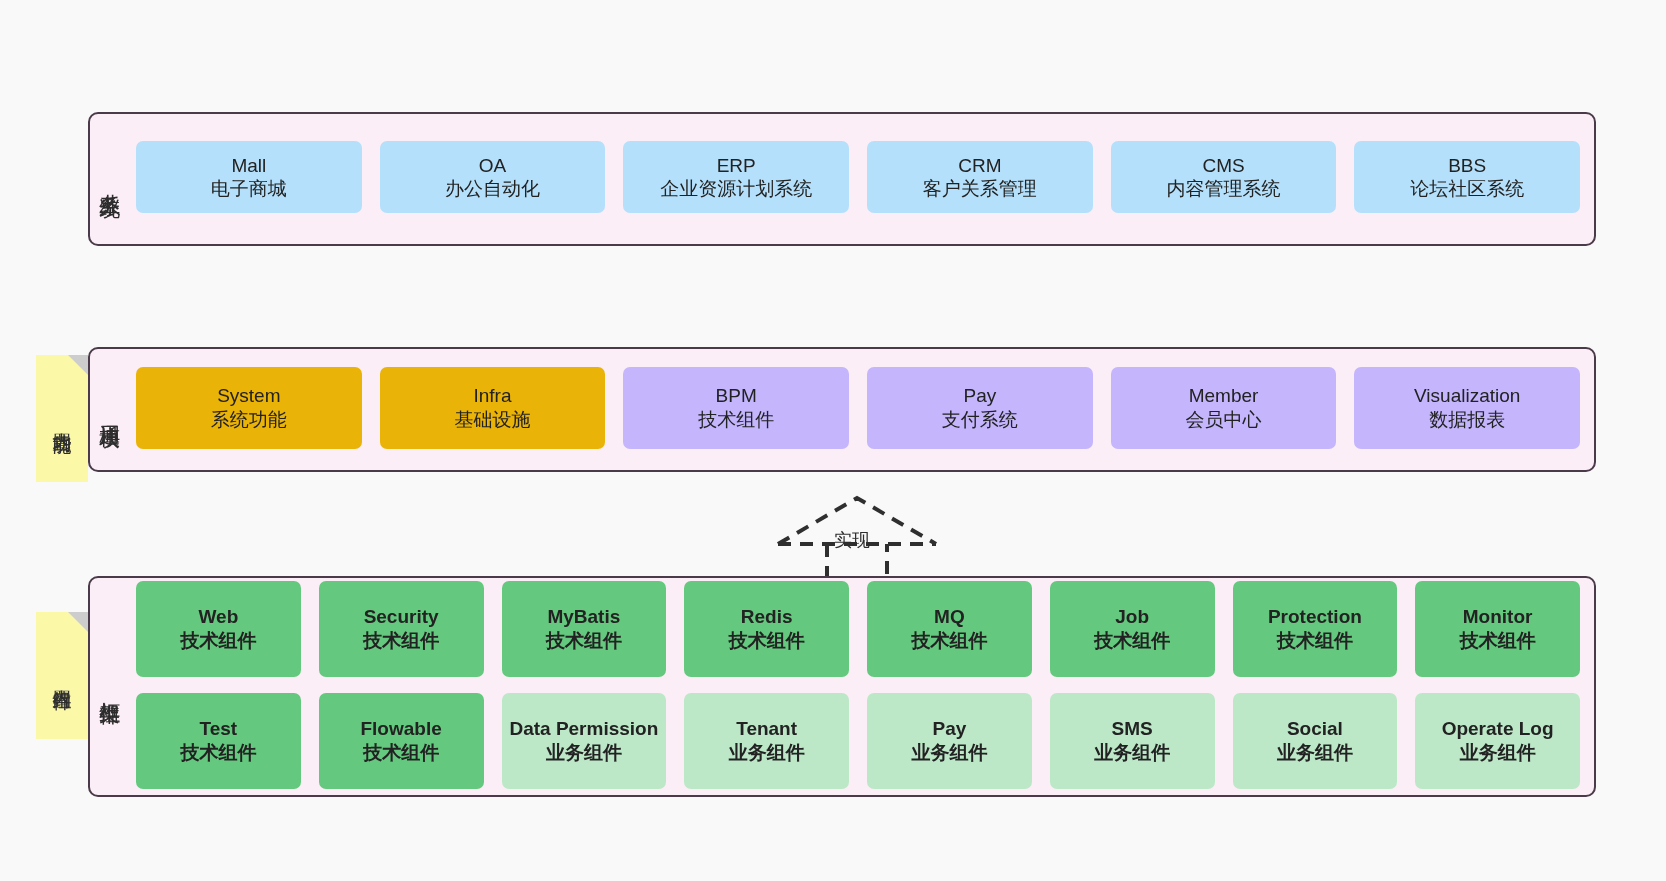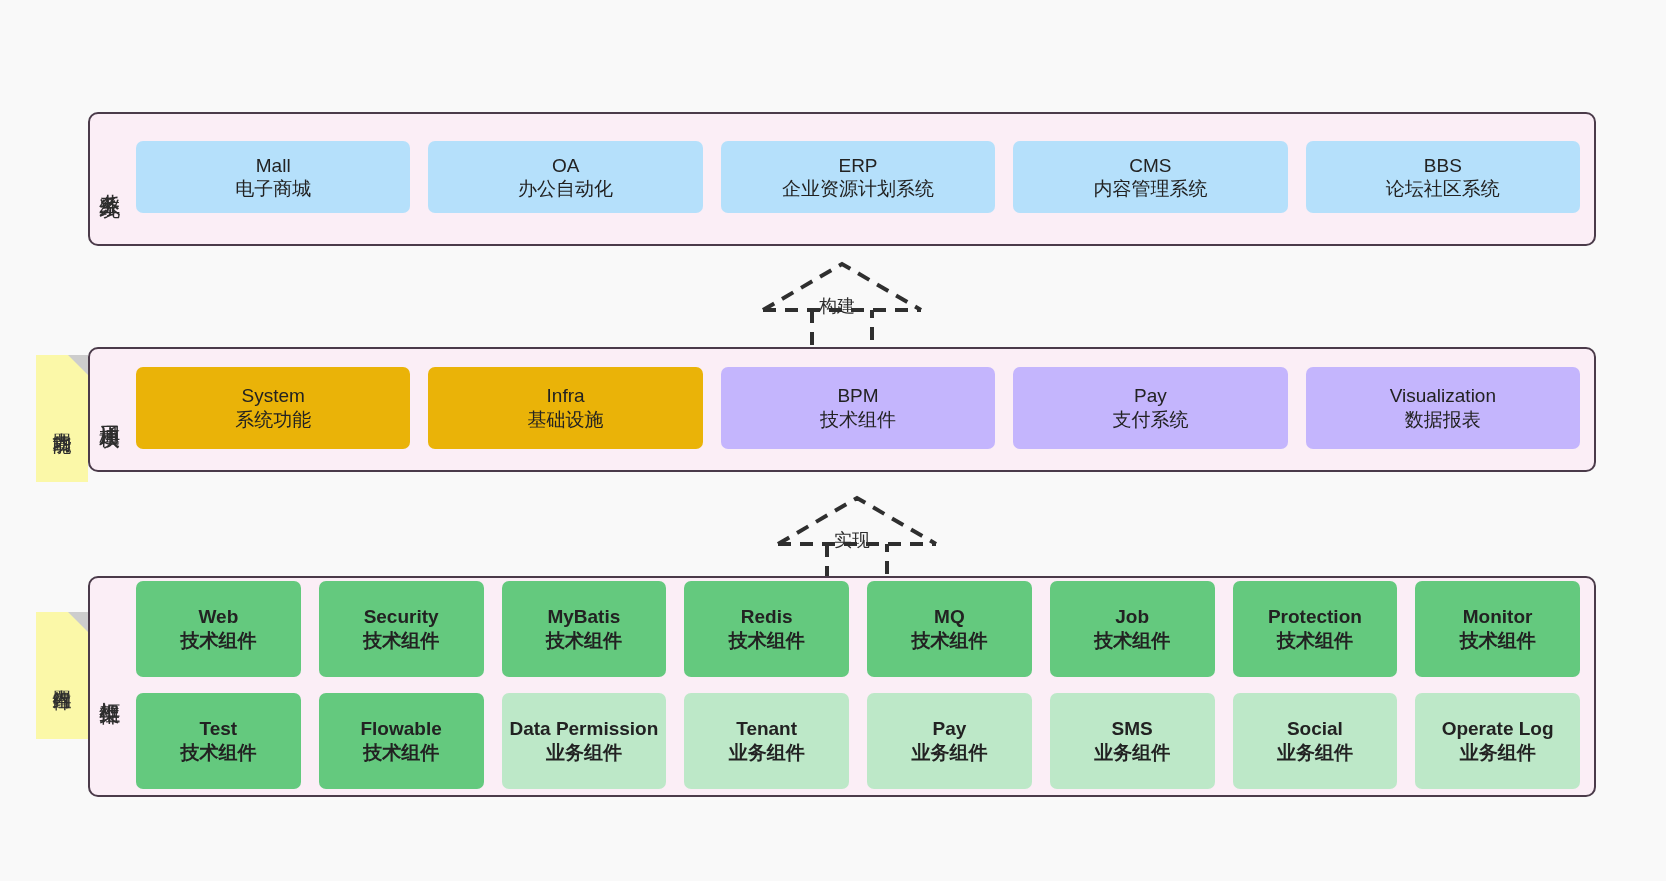--- a/index.html
+++ b/index.html
@@ -177,39 +177,35 @@
         </div>
         <div class="card c-blue">
           <span class="t-en">OA</span>
           <span class="t-cn">办公自动化</span>
         </div>
         <div class="card c-blue">
           <span class="t-en">ERP</span>
           <span class="t-cn">企业资源计划系统</span>
         </div>
         <div class="card c-blue">
+          <span class="t-en">CRM</span>
+          <span class="t-cn">客户关系管理</span>
+        </div>
+        <div class="card c-blue">
           <span class="t-en">CMS</span>
           <span class="t-cn">内容管理系统</span>
         </div>
         <div class="card c-blue">
           <span class="t-en">BBS</span>
           <span class="t-cn">论坛社区系统</span>
         </div>
       </div>
     </div>
   </div>
 
-  <div class="connector" id="connector-build">
-    <svg width="170" height="95" viewBox="0 0 170 95">
-      <polyline class="dash" points="6,52 85,6 164,52"></polyline>
-      <polyline class="dash" points="6,52 164,52"></polyline>
-      <polyline class="dash" points="55,52 55,92 115,92 115,52"></polyline>
-    </svg>
-    <span class="conn-label">构建</span>
-  </div>
 
   <div class="layer" id="layer-modules">
     <div class="layer-title">通用模块</div>
     <div class="layer-body">
       <div class="row">
         <div class="card c-red">
           <span class="t-en">System</span>
           <span class="t-cn">系统功能</span>
         </div>
         <div class="card c-red">
@@ -218,20 +214,24 @@
         </div>
         <div class="card c-pink">
           <span class="t-en">BPM</span>
           <span class="t-cn">技术组件</span>
         </div>
         <div class="card c-pink">
           <span class="t-en">Pay</span>
           <span class="t-cn">支付系统</span>
         </div>
         <div class="card c-pink">
+          <span class="t-en">Member</span>
+          <span class="t-cn">会员中心</span>
+        </div>
+        <div class="card c-pink">
           <span class="t-en">Visualization</span>
           <span class="t-cn">数据报表</span>
         </div>
       </div>
     </div>
   </div>
 
   <div class="connector" id="connector-implement">
     <svg width="170" height="95" viewBox="0 0 170 95">
       <polyline class="dash" points="6,52 85,6 164,52"></polyline>

